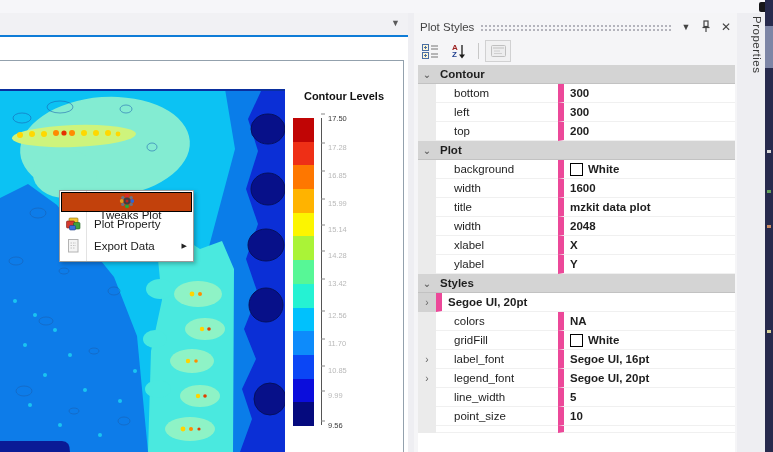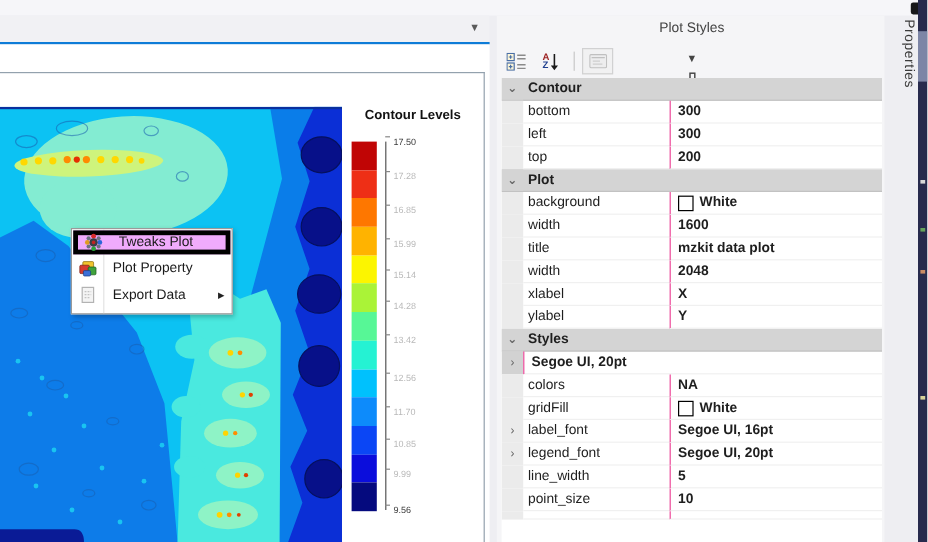--- a/index.html
+++ b/index.html
@@ -30,46 +30,46 @@
   .tick span{font-size:7.5px;color:#3a3a3a;}
   .tick.muted span{color:#b9b9b9;}
 
   
   .ctx{position:absolute;left:59px;top:190px;width:133px;height:70px;background:#ffffff;border:1px solid #9a9a9a;
        box-shadow:2px 2px 4px rgba(0,0,0,.25);z-index:50;}
   .ctx-gutter{position:absolute;left:26px;top:0;bottom:0;width:1px;background:#e3e3e3;}
   .mi{position:relative;height:22px;display:flex;align-items:center;cursor:default;}
   .mi .mic{width:26px;display:flex;justify-content:center;align-items:center;}
   .mi .mlab{font-size:11.5px;color:#1b1b1b;padding-left:8px;}
-  .mi.hl{margin:1px;height:20px;background:#f0abfc;border:4px solid #000000;box-sizing:border-box;}
+  .mi.hl{margin:1px;height:20px;background:#c2410c;border:1px solid #000000;box-sizing:border-box;flex-direction:column;}
   .mi .sub{position:absolute;right:6px;font-size:7px;color:#222;}
 
   
   .panel{position:absolute;left:414px;top:13px;width:323px;height:439px;background:#f5f5f7;}
-  .ptitle{position:absolute;left:6px;top:5px;right:4px;height:18px;display:flex;align-items:center;gap:6px;flex-direction:column;}
+  .ptitle{position:absolute;left:6px;top:5px;right:4px;height:18px;display:flex;align-items:center;gap:6px;}
   .ptitle .tlabel{font-size:11.5px;color:#444;white-space:nowrap;}
   .ptitle .dots{flex:1;height:8px;margin-top:2px;
       background-image:radial-gradient(#b4b4bc 1px,transparent 1px);background-size:4px 4px;}
   .ptitle .tbtn{font-size:9px;color:#444;width:14px;text-align:center;cursor:default;}
   .ptitle .xbtn{font-size:12px;color:#444;width:14px;text-align:center;cursor:default;}
 
   .ptoolbar{position:absolute;left:4px;top:27px;height:22px;display:flex;align-items:center;gap:4px;}
   .tb{width:24px;height:20px;display:flex;align-items:center;justify-content:center;cursor:default;}
   .tb-az{width:26px;display:flex;align-items:center;justify-content:center;}
   .azcol{display:flex;flex-direction:column;line-height:7px;font-weight:bold;font-size:8px;}
   .aztop{color:#9c2121;} .azbot{color:#1f3f8f;}
   .tbsep{width:1px;height:16px;background:#c8c8c8;margin:0 2px;}
   .tb.disabled{border:1px solid #c9c9c9;background:#f1f1f1;opacity:.8;}
 
   .grid{position:absolute;left:4px;top:52px;width:317px;bottom:0;background:#fff;overflow:hidden;font-size:11.5px;color:#1e1e1e;}
   .grow{display:flex;height:19px;align-items:stretch;box-sizing:border-box;}
   .gut{width:18px;background:#ebebeb;display:flex;align-items:center;justify-content:center;color:#666;font-size:10px;}
-  .name{width:122px;padding-left:4px;display:flex;align-items:center;border-bottom:1px solid #f0f0f0;box-sizing:border-box;}
+  .name{width:122px;padding-left:18px;display:flex;align-items:center;border-bottom:1px solid #f0f0f0;box-sizing:border-box;}
   .val{flex:1;padding-left:6px;display:flex;align-items:center;gap:5px;font-weight:bold;
-       border-left:1px solid #ec4899;border-bottom:1px solid #f0f0f0;box-sizing:border-box;}
+       border-left:6px solid #ec4899;border-bottom:1px solid #f0f0f0;box-sizing:border-box;}
   .grow.cat{background:#d4d4d4;font-weight:bold;border-bottom:1px solid #c2c2c2;}
   .grow.cat .gut{background:#d4d4d4;}
   .grow.cat .catname{display:flex;align-items:center;padding-left:4px;}
   .grow.sel .gut,.grow.sel .name{background:#d2d2d2;}
   .swatch{width:11px;height:11px;background:#fff;border:1px solid #000;flex:none;}
   .partial{height:7px;}
 
   
   .side-tab{position:absolute;left:741px;top:16px;width:22px;height:90px;
       writing-mode:vertical-rl;font-size:11.5px;color:#3a3a3a;letter-spacing:.5px;cursor:default;}

